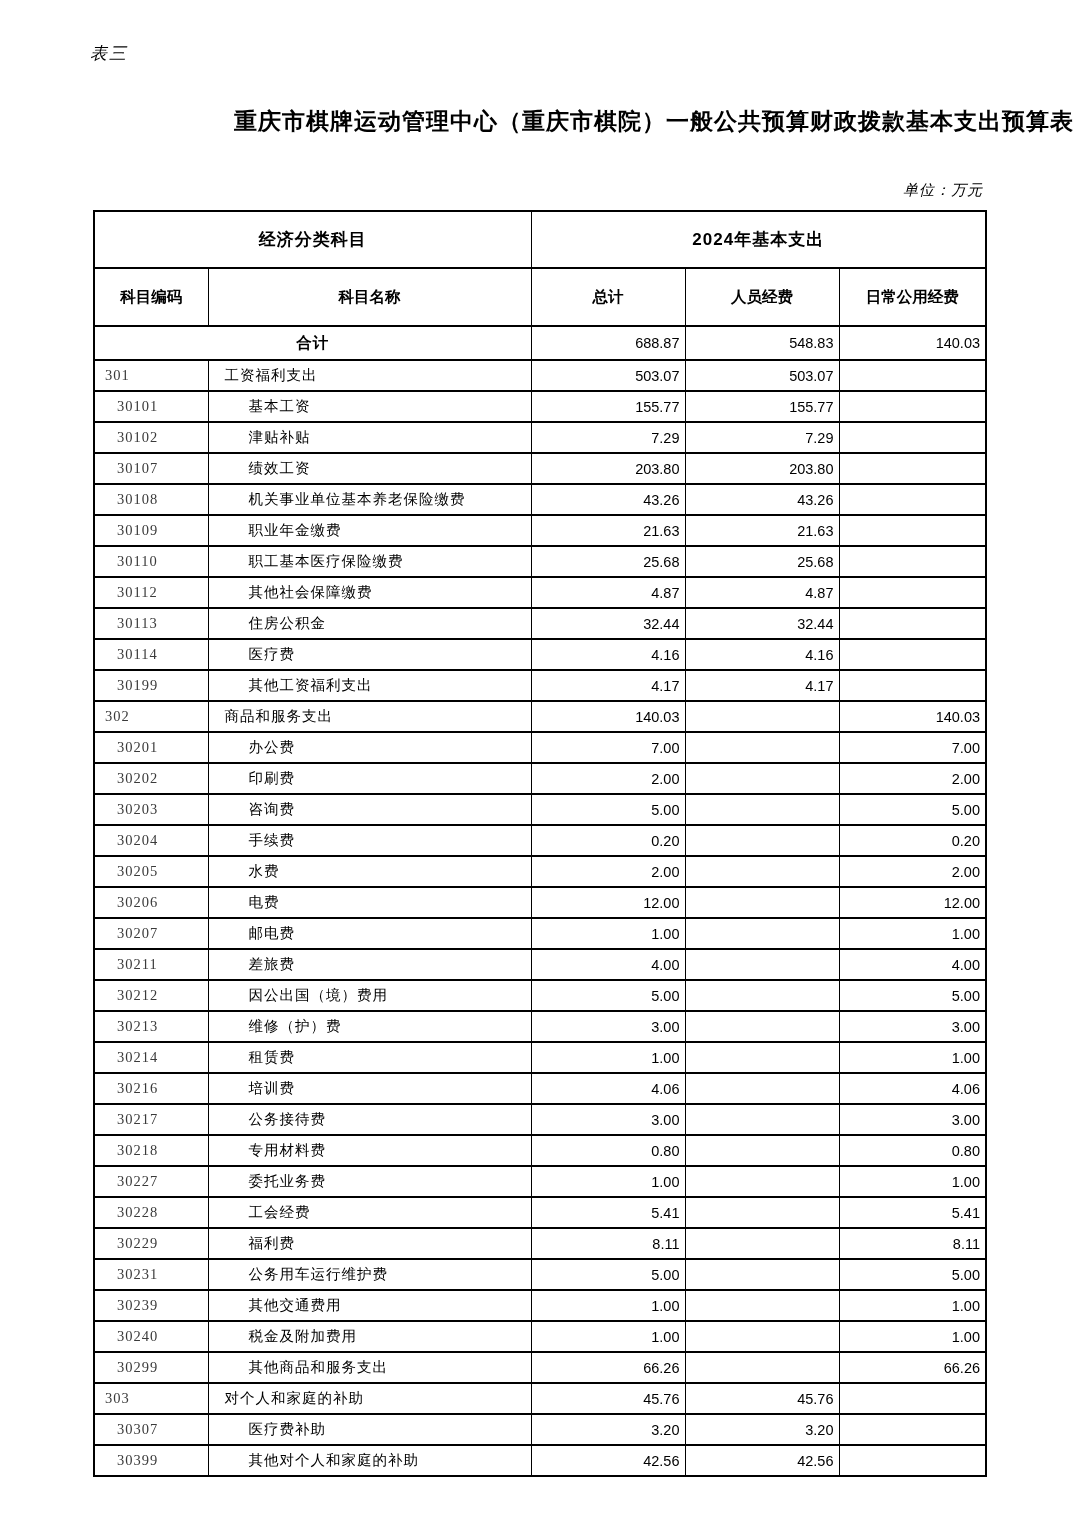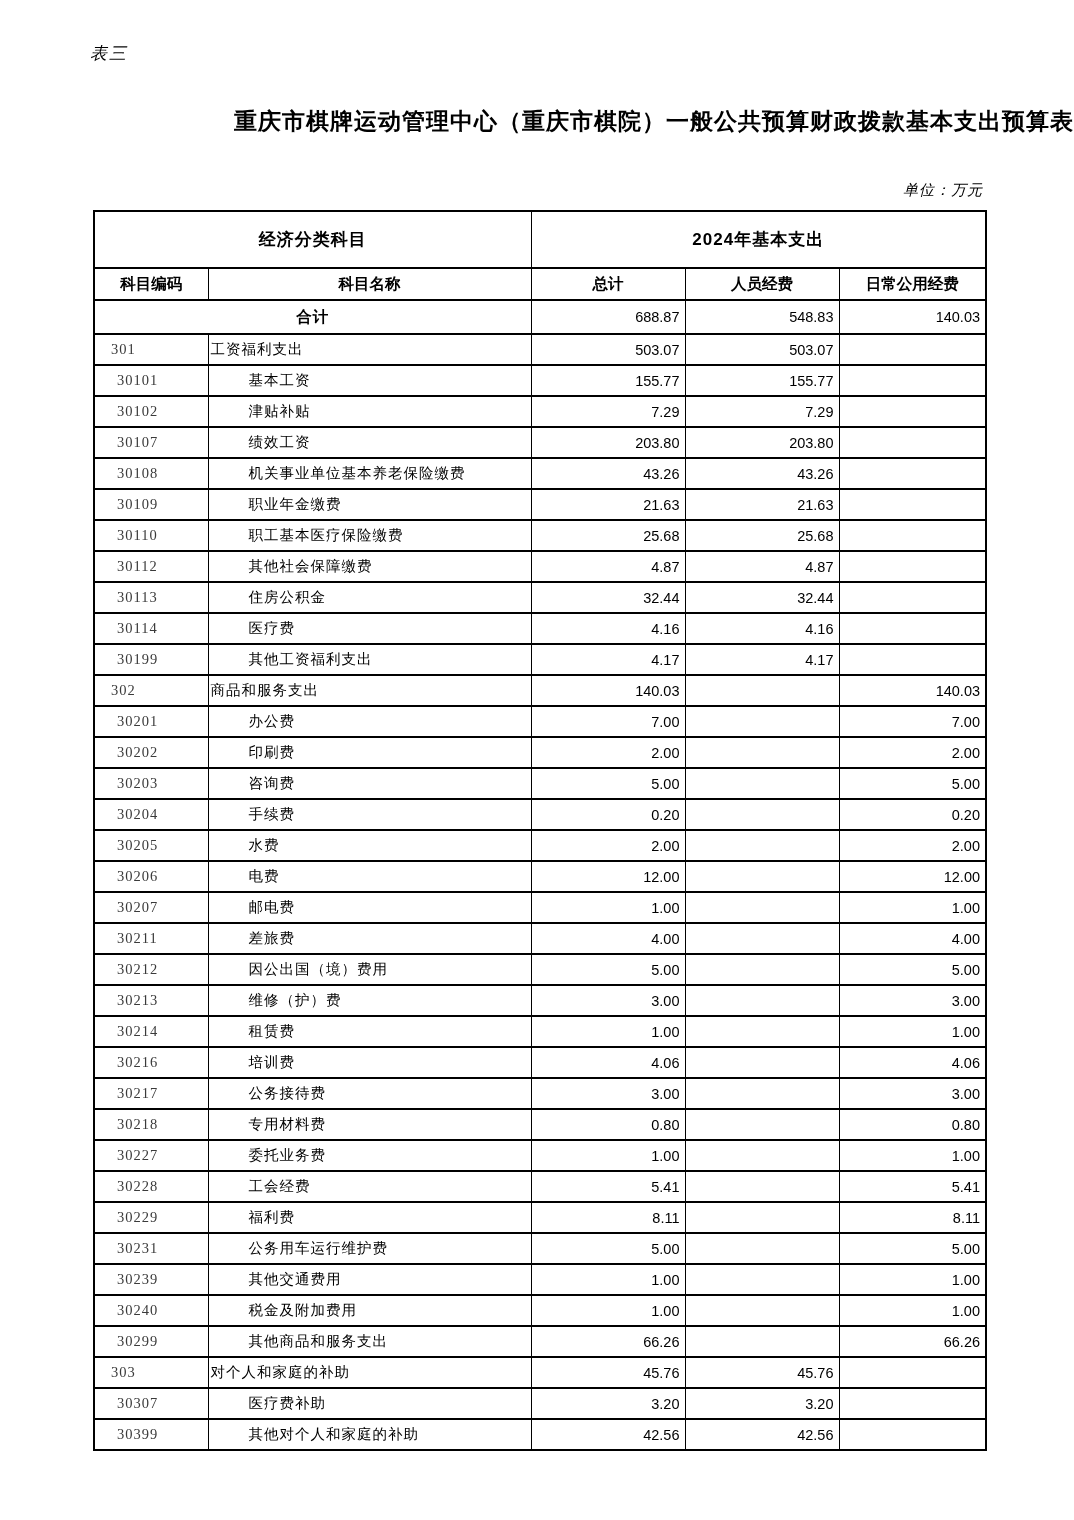--- a/index.html
+++ b/index.html
@@ -33,38 +33,38 @@
     border-top:2px solid #000; border-bottom:2px solid #000;
     overflow:hidden; white-space:nowrap; padding:0;
     vertical-align:middle;
   }
   .budget thead th {
     font-family:"Liberation Sans", sans-serif;
     font-weight:700; text-align:center; color:#000;margin-top:44px;
   }
   tr.h1 { height:57px; }
   tr.h1 th { font-size:17px; letter-spacing:1px; }
-  tr.h2 { height:32px; }
+  tr.h2 { height:58px; }
   tr.h2 th { font-size:15.5px; }
 
   tr.total-row { height:34px; }
   td.total-label {
     text-align:center; font-weight:bold; font-size:15.5px;
     font-family:"Liberation Serif", serif; letter-spacing:1px;
   }
   tbody tr { height:31px; }
 
   td.code {
     font-family:"Liberation Serif", serif; font-size:14.5px;
-    color:#3a3a3a; text-align:left; padding-left:16px; letter-spacing:1px;
+    color:#3a3a3a; text-align:left; padding-left:10px; letter-spacing:1px;
   }
   tr.lvl2 td.code { padding-left:22px; }
   td.name {
     font-family:"Liberation Serif", serif; font-size:14.5px;
-    text-align:left; padding-left:2px; letter-spacing:1px;
+    text-align:left; padding-left:16px; letter-spacing:1px;
   }
   tr.lvl2 td.name { padding-left:40px; }
   td.num {
     font-family:"Liberation Sans", sans-serif; font-size:14.5px;
     text-align:right; padding-right:5px;
   }
 </style>
 </head>
 <body>
 

